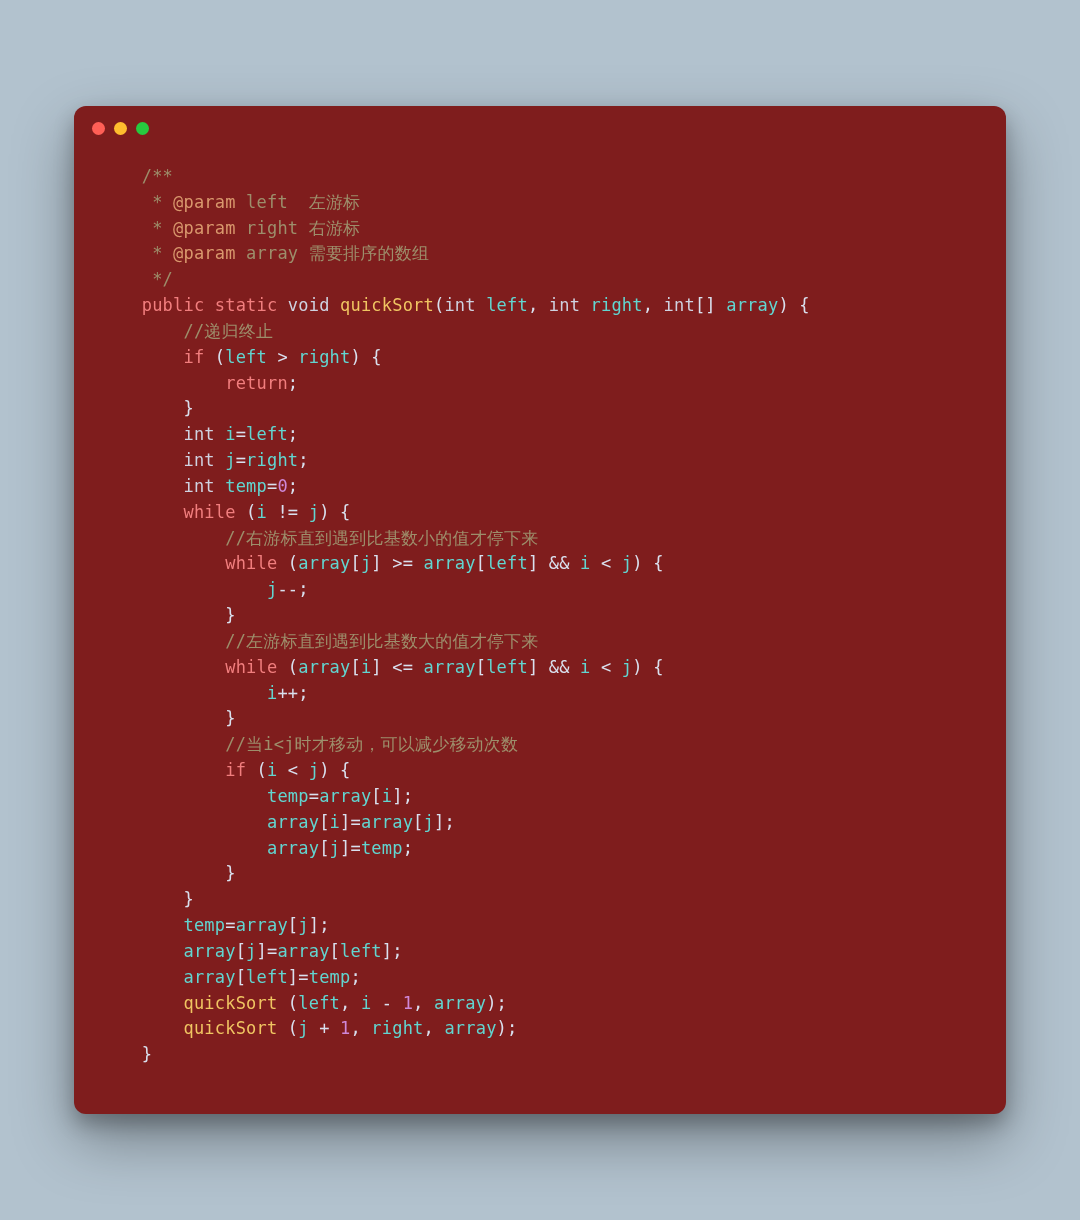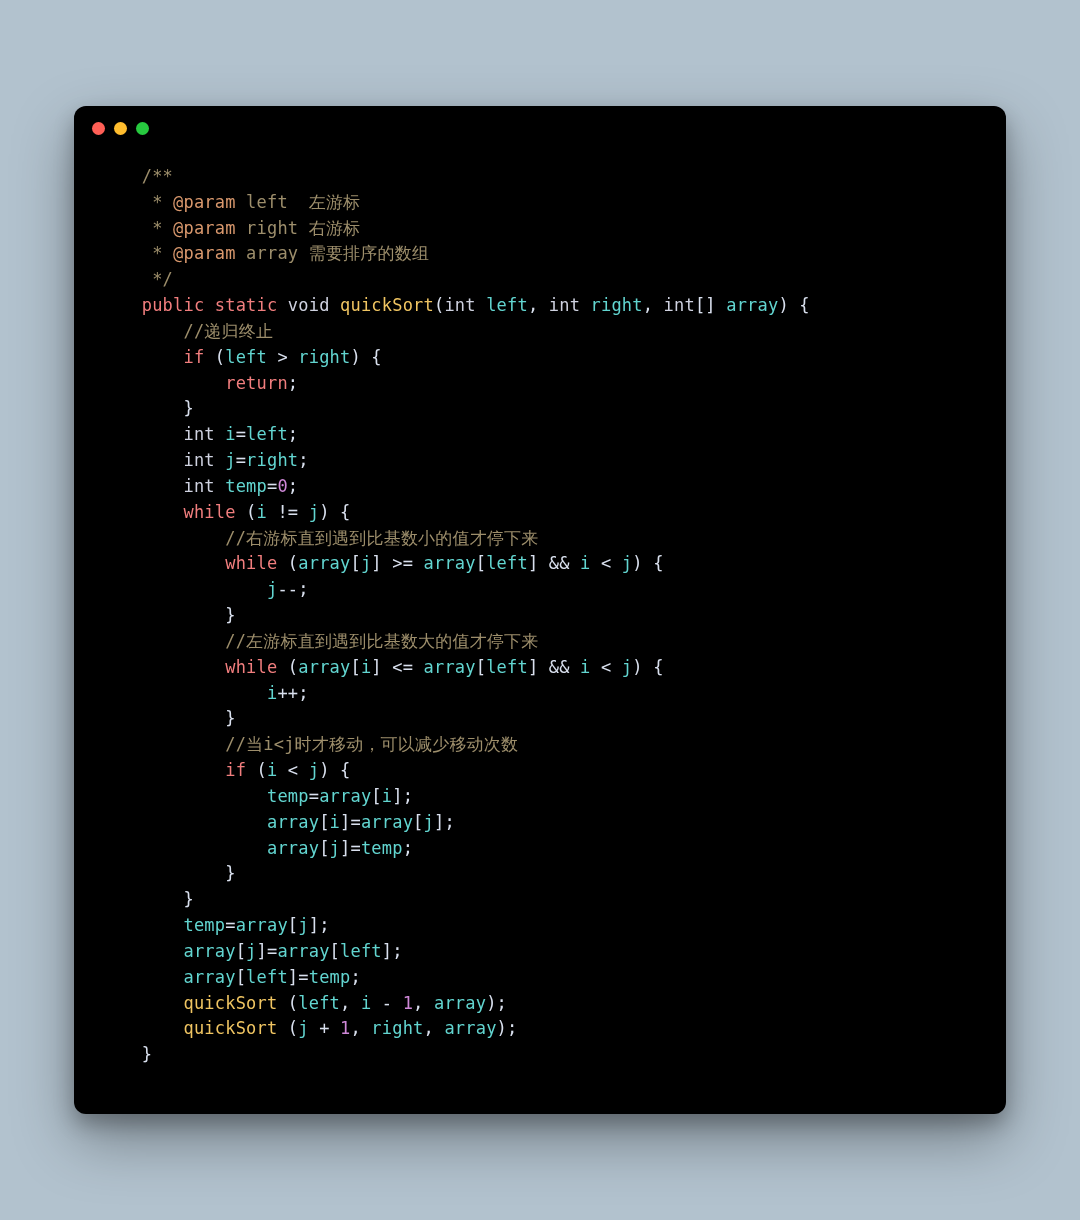--- a/index.html
+++ b/index.html
@@ -7,25 +7,24 @@
     background:#b2c2ce;
     display:flex;
     align-items:center;
     justify-content:center;
     font-family:Menlo,Monaco,Consolas,"Courier New",monospace;
     font-size:17px;
     letter-spacing:0.2px;
   }
   .window{
     width:932px;
-    background:#000000;
+    background:#7f1d1d;
     border-radius:12px;
     box-shadow:0 25px 60px rgba(0,0,0,0.35),0 10px 20px rgba(0,0,0,0.25);
     overflow:hidden;
-    text-decoration:underline;
   }
   .titlebar{
     height:44px;
     display:flex;
     align-items:center;
     padding-left:18px;
     gap:9px;
   }
   .dot{
     width:13px;height:13px;border-radius:50%;

